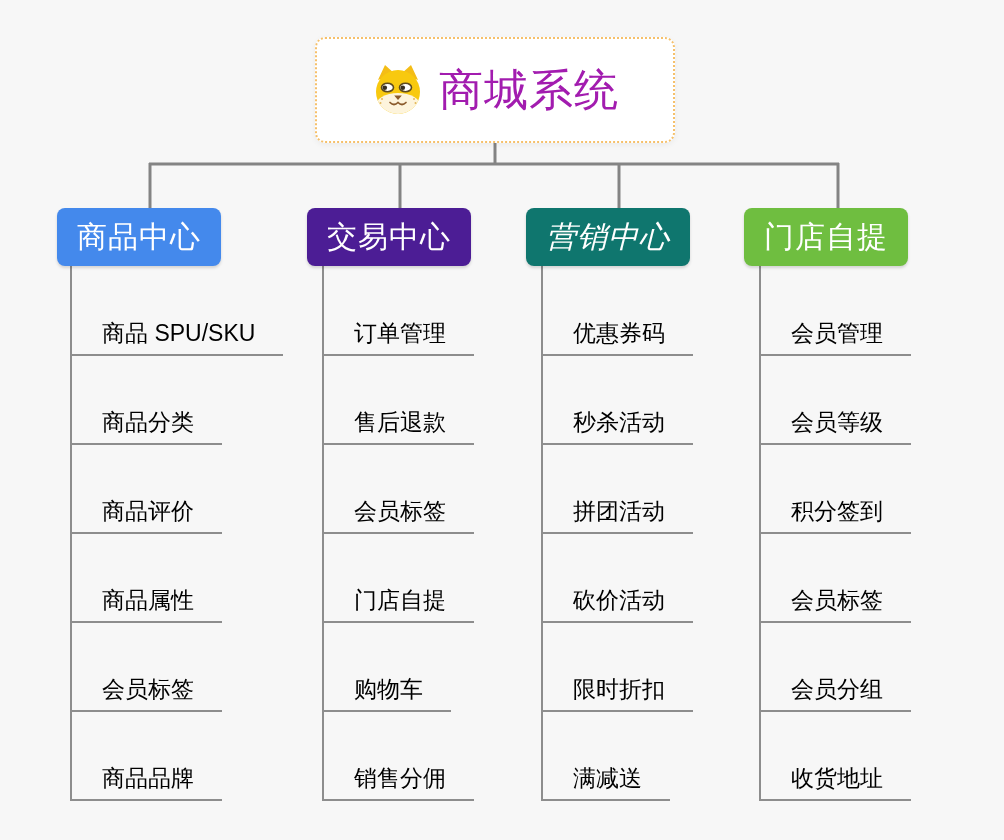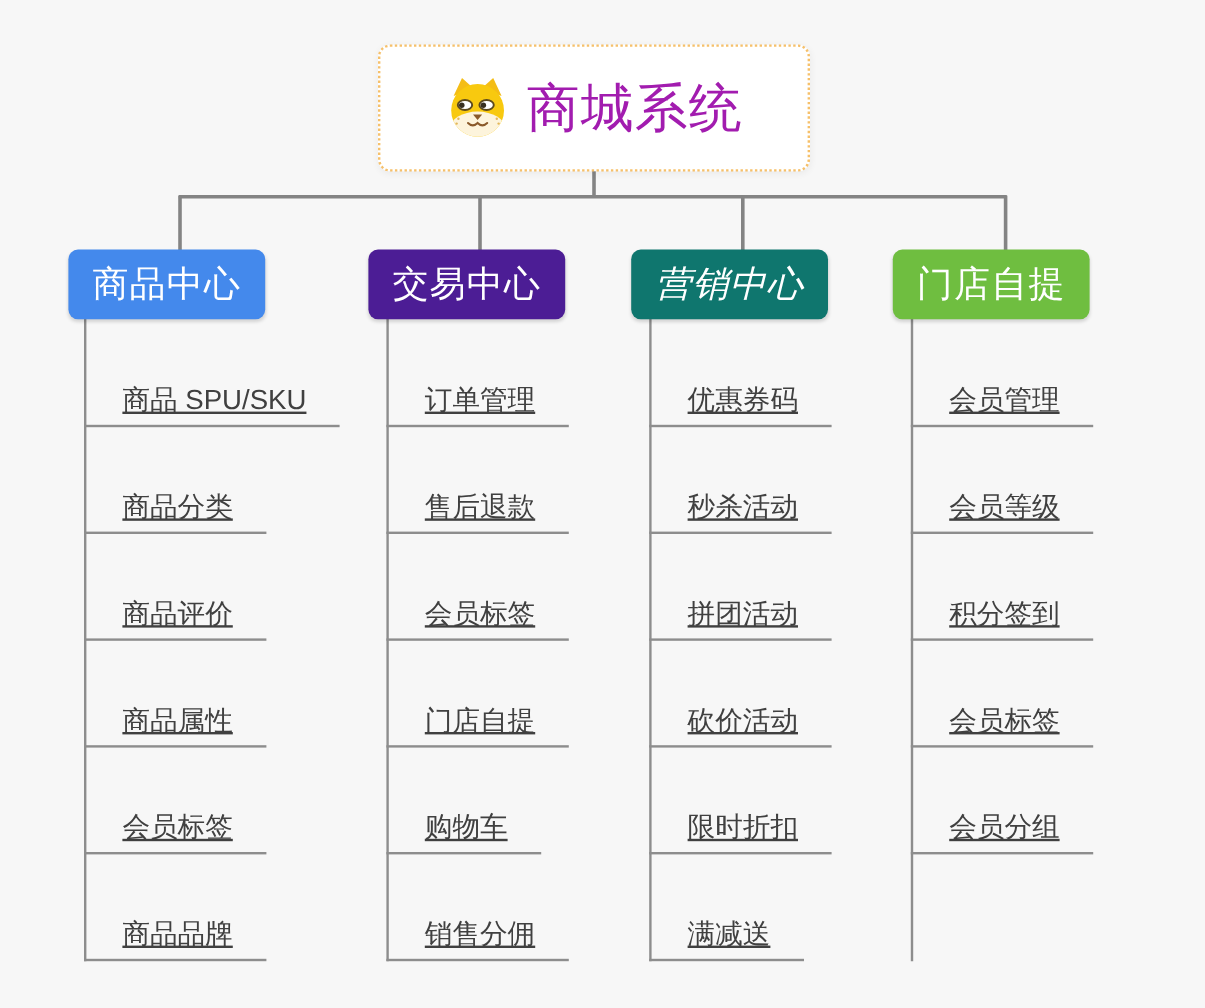--- a/index.html
+++ b/index.html
@@ -51,25 +51,24 @@
   .b3 { left: 744px; }
 
   
   .item {
     position: absolute;
     height: 40px;
     box-sizing: border-box;
     padding: 0 28px 0 32px;
     border-bottom: 2px solid #8d8d8d;
     font-size: 23px;
-    color: #404040;
+    color: #000000;
     line-height: 34px;
     white-space: nowrap;
     z-index: 1;
-    text-decoration: underline;
   }
   .c0 { left: 70px;  }
   .c1 { left: 322px; }
   .c2 { left: 541px; }
   .c3 { left: 759px; }
   .r0 { top: 316px; }
   .r1 { top: 405px; }
   .r2 { top: 494px; }
   .r3 { top: 583px; }
   .r4 { top: 672px; }
@@ -146,14 +145,15 @@
   <div class="item c2 r2">拼团活动</div>
   <div class="item c2 r3">砍价活动</div>
   <div class="item c2 r4">限时折扣</div>
   <div class="item c2 r5">满减送</div>
 
   <div class="item c3 r0">会员管理</div>
   <div class="item c3 r1">会员等级</div>
   <div class="item c3 r3">会员标签</div>
   <div class="item c3 r2">积分签到</div>
   <div class="item c3 r4">会员分组</div>
+  <div class="item c3 r5">收货地址</div>
 
 </div>
 
 </body></html>

